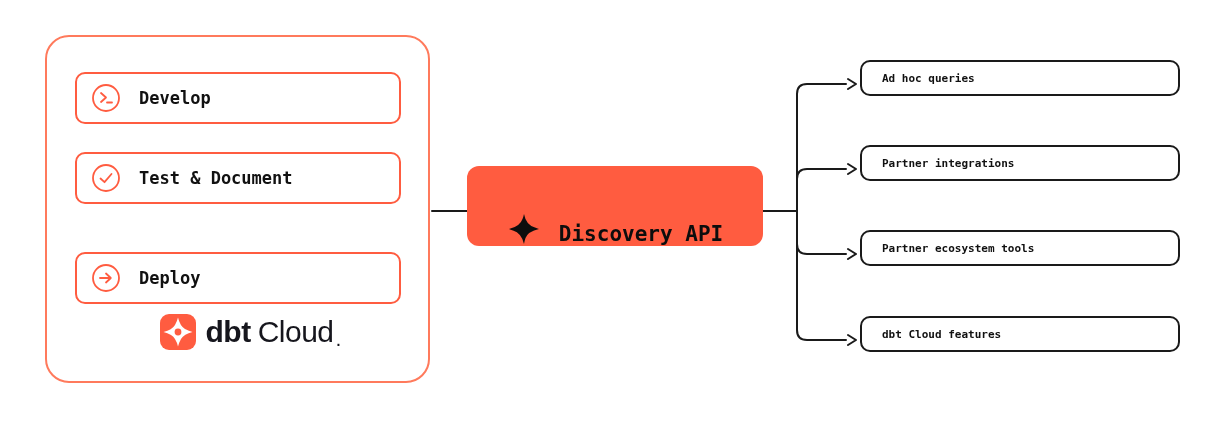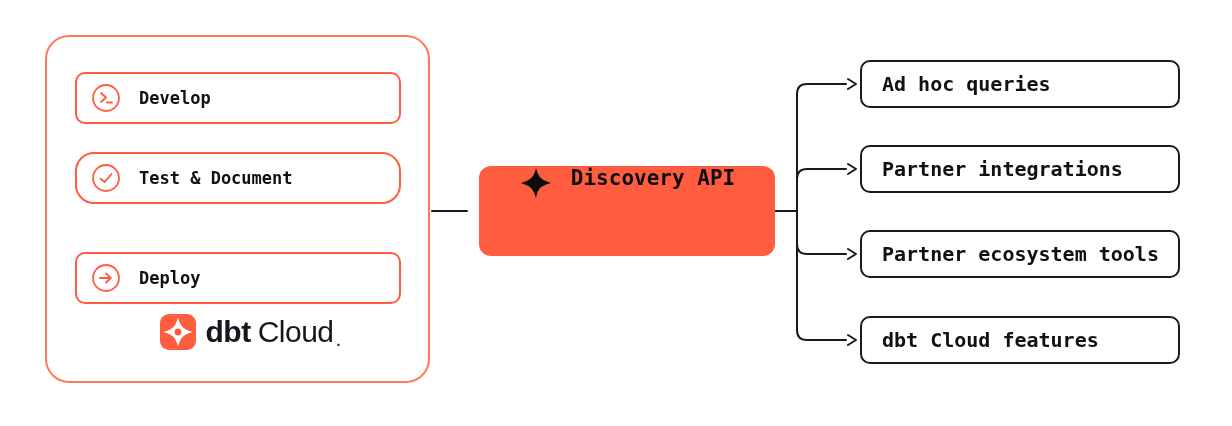--- a/index.html
+++ b/index.html
@@ -31,33 +31,33 @@
     padding-left:24px;
   }
   .logo-mark{width:38px;height:38px;display:block;}
   .logo-text{font-size:30px;color:#16161d;letter-spacing:-0.5px;}
   .logo-bold{font-weight:700;}
   .logo-reg{font-weight:400;margin-left:7px;}
   .logo-dot{font-weight:700;font-size:14px;align-self:flex-end;margin-bottom:9px;margin-left:1px;color:#16161d;}
 
   
   .api-node{
-    left:479px;top:166px;width:296px;height:90px;
+    left:467px;top:166px;width:296px;height:80px;
     background:#ff5c40;border-radius:12px;
-    display:flex;align-items:flex-start;justify-content:center;gap:18px;
+    display:flex;align-items:flex-end;justify-content:center;gap:18px;
     font-size:21px;font-weight:700;color:#0d0d0d;
   }
   .api-star{width:34px;height:34px;display:block;}
 
   
   .out-box{
-    left:860px;width:320px;height:48px;
+    left:860px;width:320px;height:36px;
     border:2px solid #1a1a1a;border-radius:10px;background:#ffffff;
     display:flex;align-items:center;padding-left:20px;
-    font-size:20px;font-weight:700;color:#111111;
+    font-size:11px;font-weight:700;color:#111111;
   }
   .connectors{left:0;top:0;width:1232px;height:426px;pointer-events:none;}
 </style>
 </head>
 <body>
 
 <svg class="abs connectors" viewBox="0 0 1232 426" fill="none" stroke="#1a1a1a" stroke-width="2" stroke-linecap="round" stroke-linejoin="round">
 
   <path d="M432 211 L467 211"></path>
 
@@ -78,21 +78,21 @@
 
 <div class="abs stage-box" style="top:72px;">
   <svg class="stage-icon" viewBox="0 0 30 30" fill="none" stroke="#ff5c40" stroke-width="1.8" stroke-linecap="round" stroke-linejoin="round">
     <circle cx="15" cy="15" r="13"></circle>
     <path d="M10 10 L15 14.5 L10 19"></path>
     <path d="M16 19.5 L21 19.5"></path>
   </svg>
   <span>Develop</span>
 </div>
 
-<div class="abs stage-box" style="top:152px;border-radius:19px;">
+<div class="abs stage-box" style="top:152px;">
   <svg class="stage-icon" viewBox="0 0 30 30" fill="none" stroke="#ff5c40" stroke-width="1.8" stroke-linecap="round" stroke-linejoin="round">
     <circle cx="15" cy="15" r="13"></circle>
     <path d="M9.5 15.5 L13.5 19.2 L20.5 11"></path>
   </svg>
   <span>Test &amp; Document</span>
 </div>
 
 <div class="abs stage-box" style="top:232px;margin-top:20px;">
   <svg class="stage-icon" viewBox="0 0 30 30" fill="none" stroke="#ff5c40" stroke-width="1.8" stroke-linecap="round" stroke-linejoin="round">
     <circle cx="15" cy="15" r="13"></circle>

